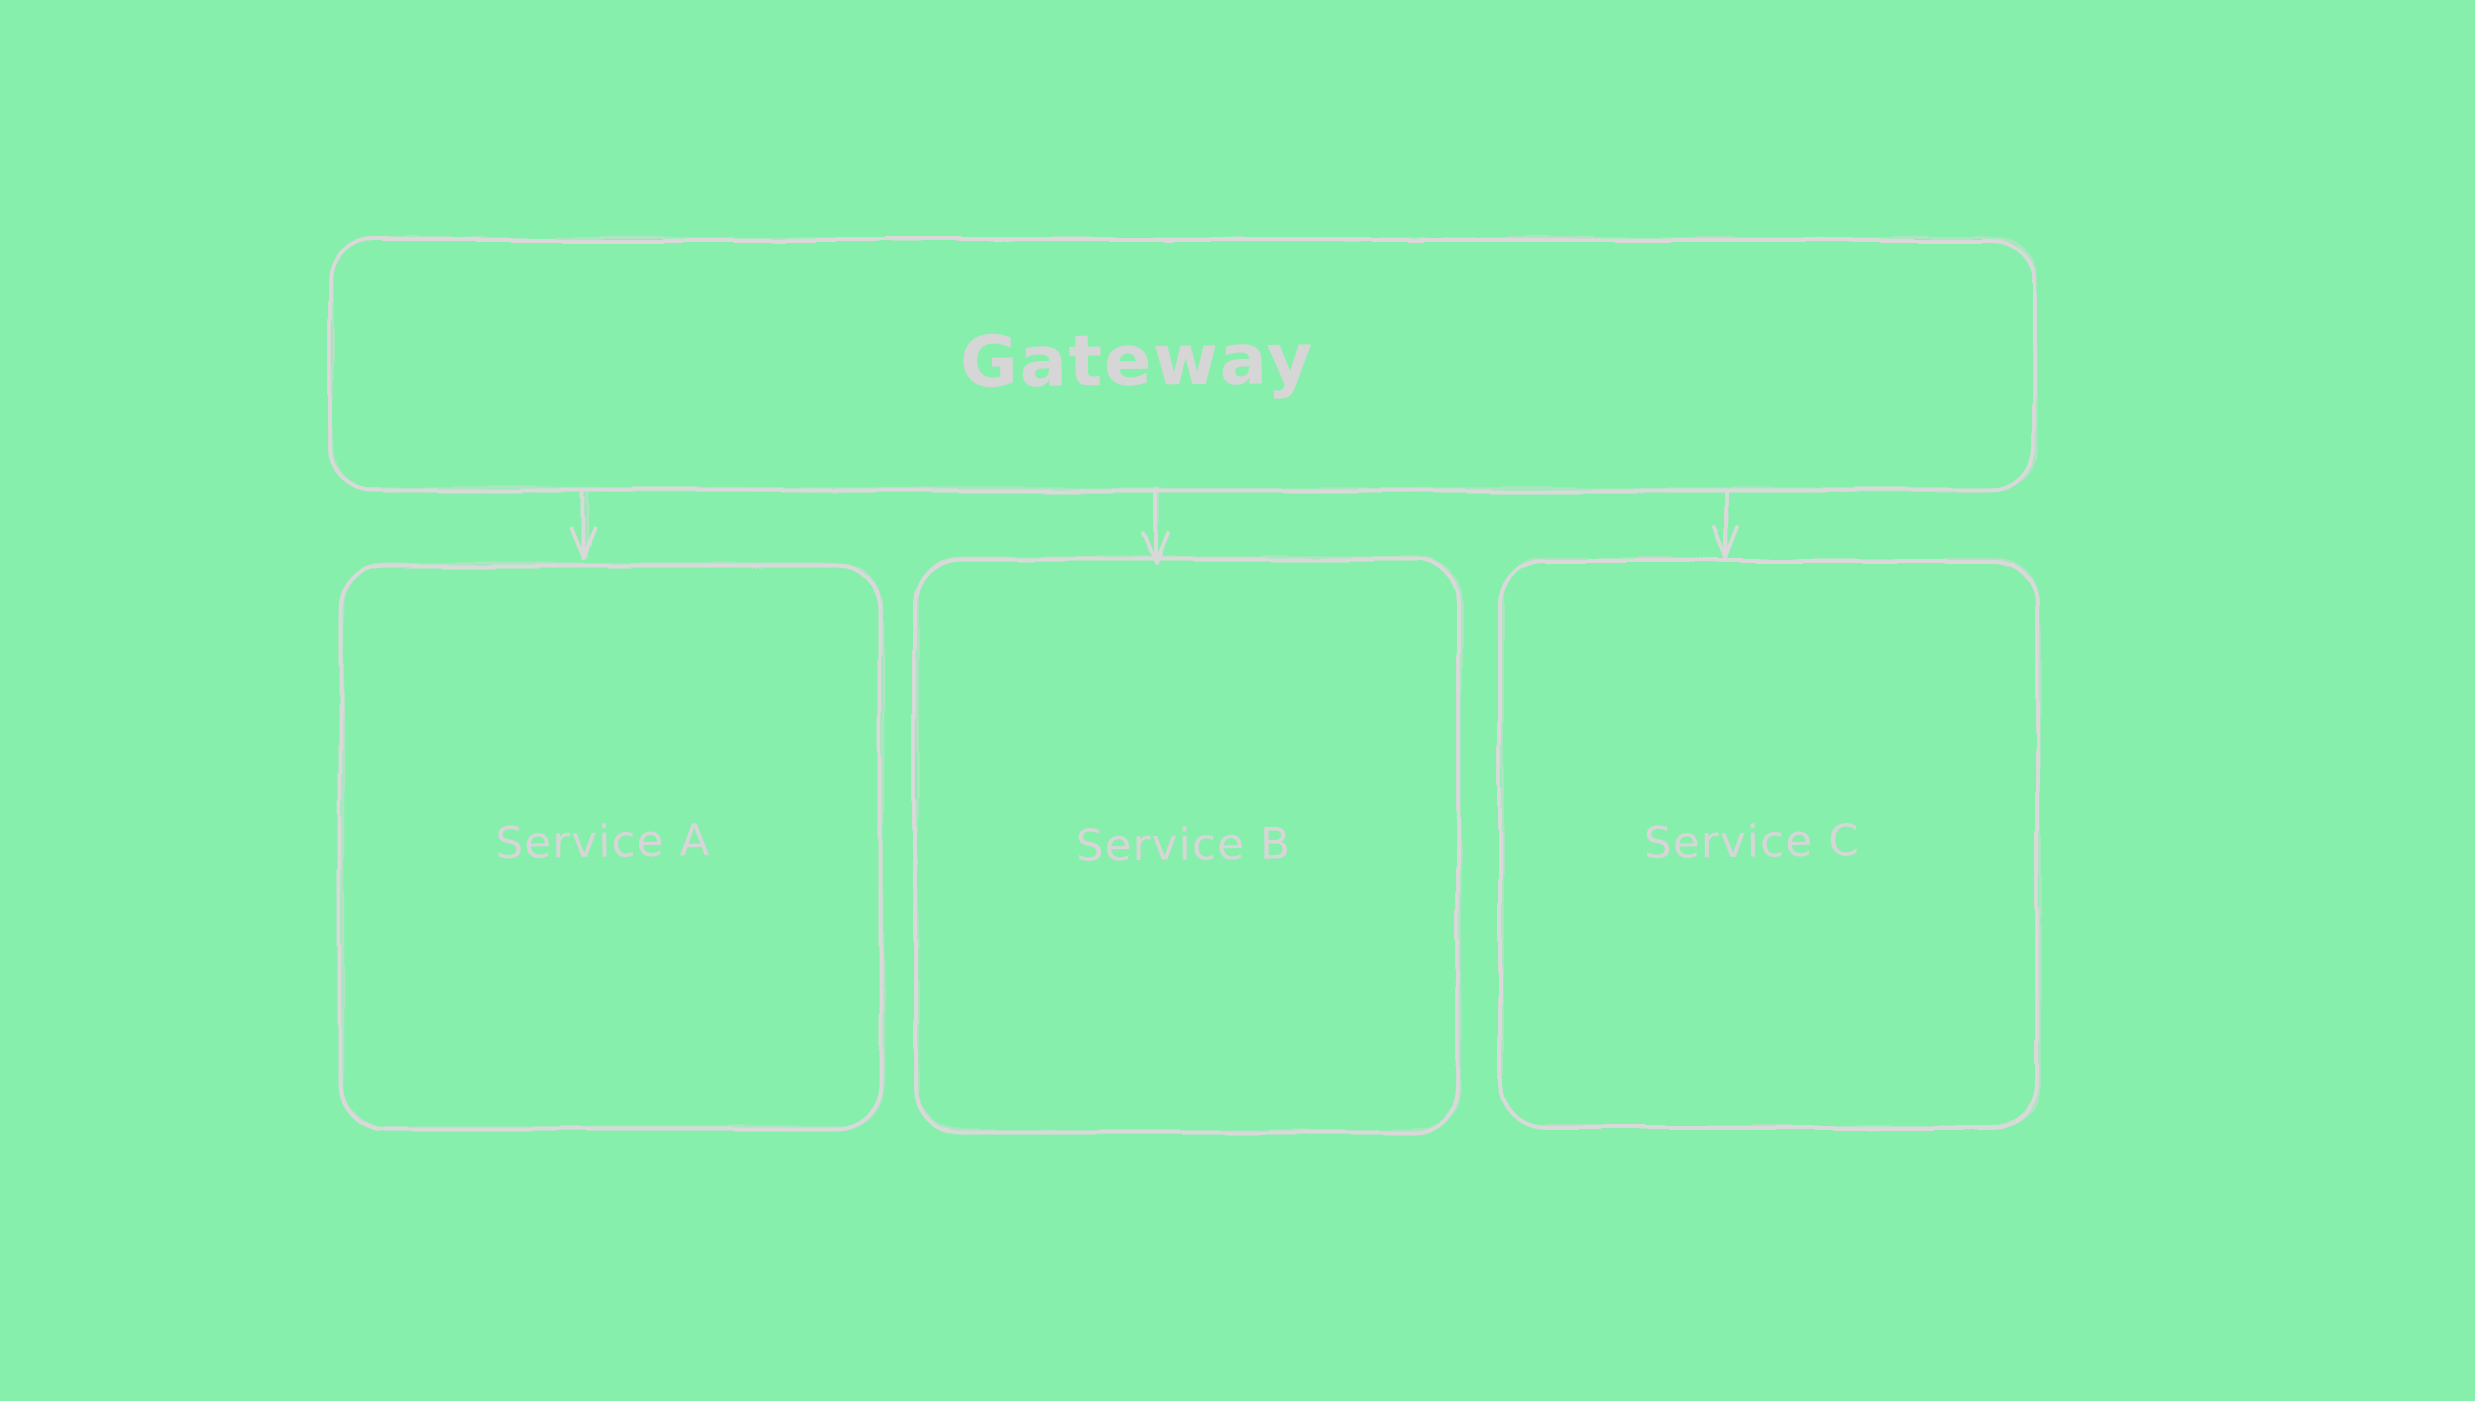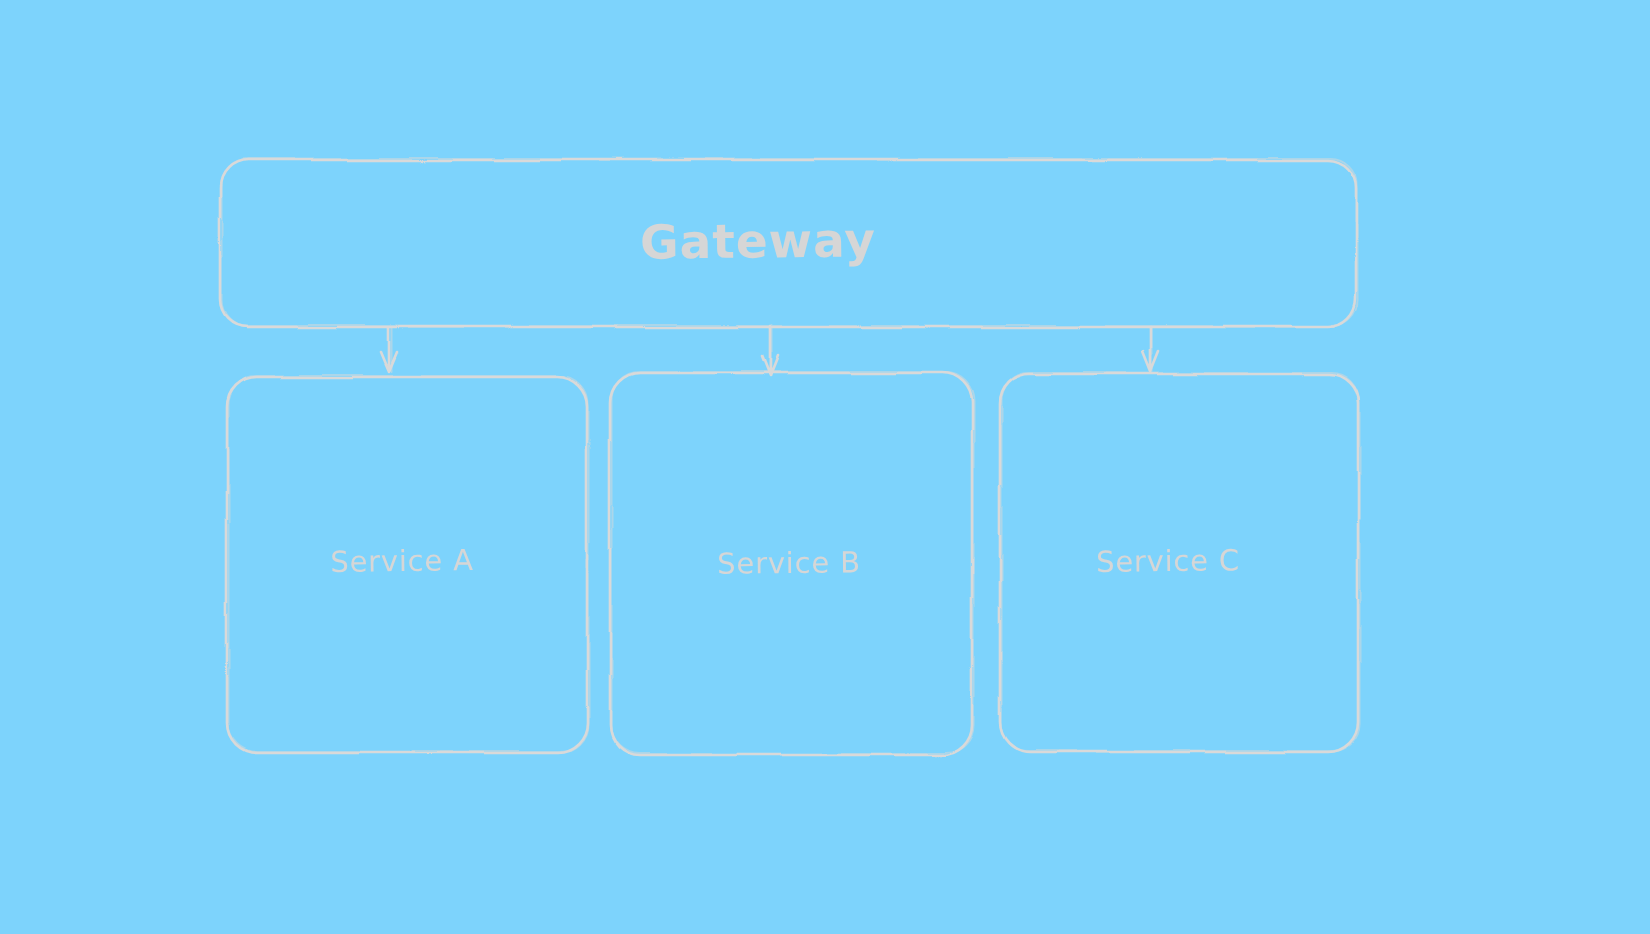--- a/index.html
+++ b/index.html
@@ -8,21 +8,21 @@
     width: 1650px;
     height: 934px;
     background: #141414;
     overflow: hidden;
     font-family: "DejaVu Sans", sans-serif;
   }
   .stage {
     position: relative;
     width: 1650px;
     height: 934px;
-    background: #7dd3fc;
+    background: #86efac;
   }
   svg { display: block; }
   .sketch {
     fill: none;
     stroke: #d9d9d9;
     stroke-width: 2.6;
     stroke-linecap: round;
     stroke-linejoin: round;
   }
   .sketch.pass2 {

